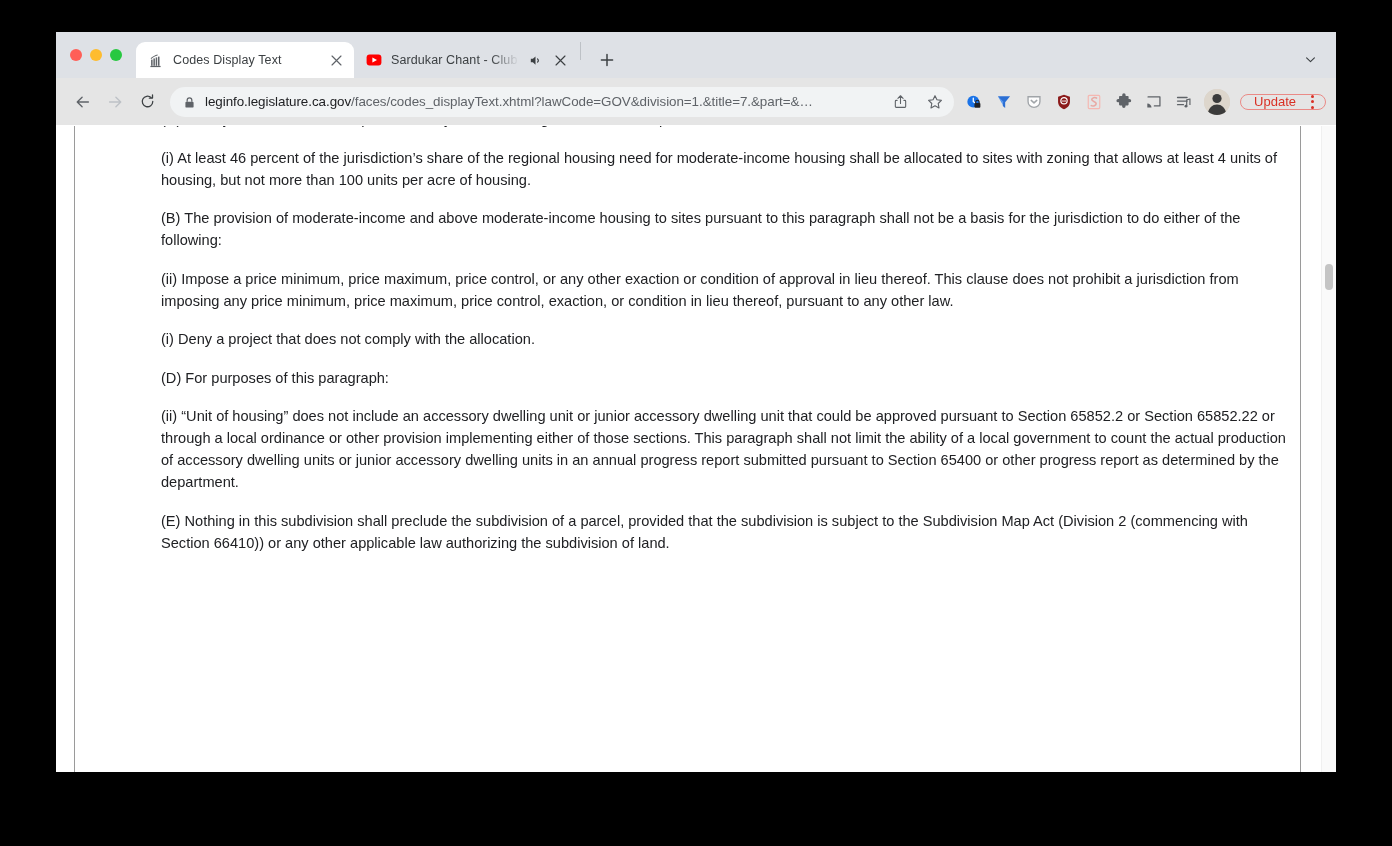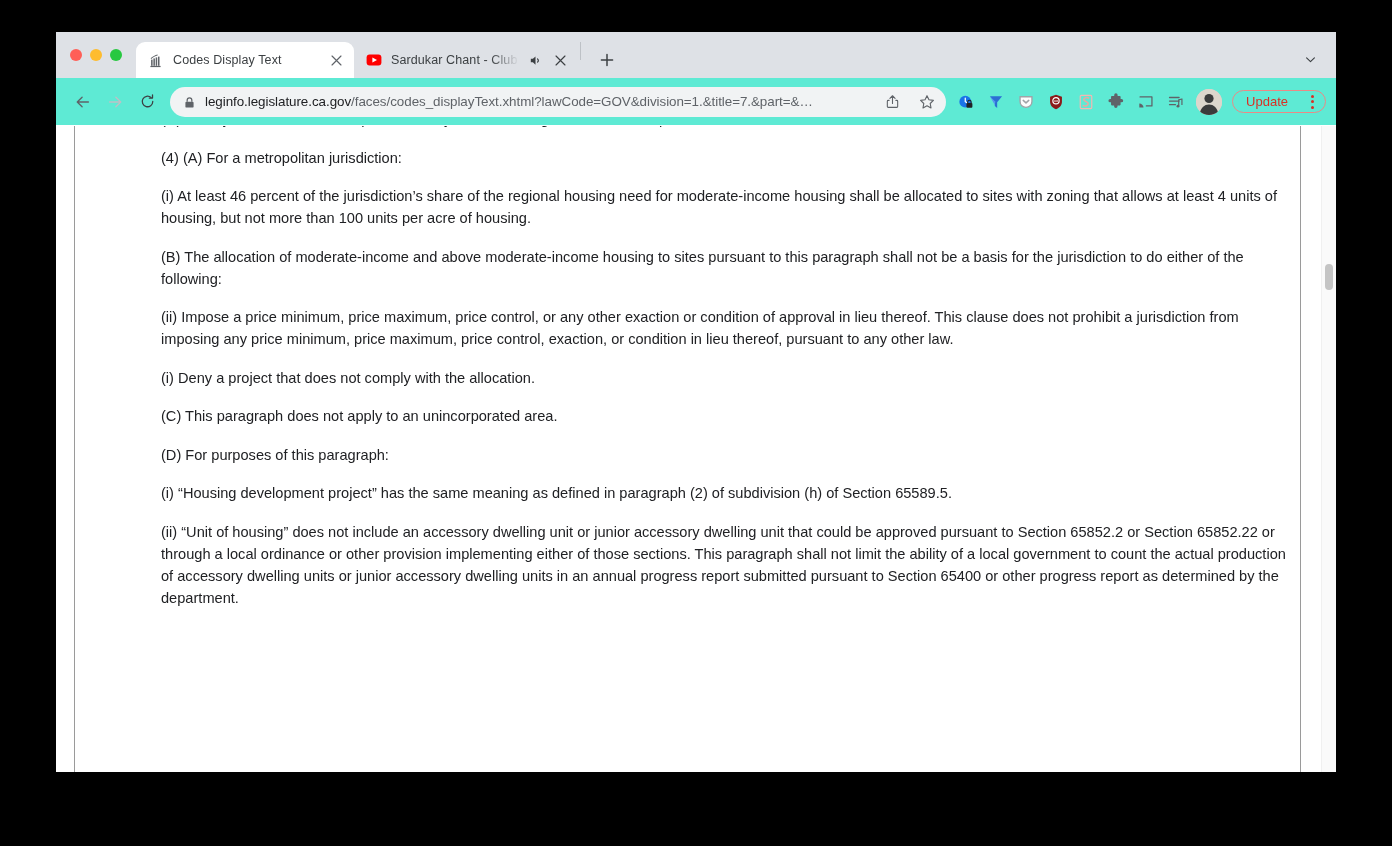--- a/index.html
+++ b/index.html
@@ -82,21 +82,21 @@
   }
   .tabstrip-spacer { flex: 1 1 auto; }
   .winchevron {
     width: 28px; height: 28px; margin: 0 12px 5px 0;
     display:flex; align-items:center; justify-content:center; color:#3c4043;
   }
 
   
   .toolbar {
     height: 48px;
-    background: #5eead4;
+    background: #e5e5e5;
     display: flex; align-items: center;
     padding: 0 10px 0 12px;
     gap: 2px;
     border-bottom: 1px solid #ffffff;
   }
   .navbtn {
     width: 30px; height: 30px; flex: 0 0 30px;
     display:flex; align-items:center; justify-content:center;
     border-radius: 50%; color: #5f6368;
   }
@@ -133,22 +133,22 @@
     width: 28px; height: 28px; flex:0 0 28px;
     display:flex; align-items:center; justify-content:center;
     border-radius: 50%;
   }
   .avatar {
     width: 26px; height: 26px; flex:0 0 26px; margin: 0 6px 0 4px;
     border-radius: 50%; overflow: hidden; background: #d9d2c8;
     display:flex; align-items:flex-end; justify-content:center;
   }
   .update-pill {
-    display: flex; align-items: center; gap: 16px;
-    height: 23px; padding: 0 5px 0 13px;
+    display: flex; align-items: center; gap: 8px;
+    height: 16px; padding: 0 5px 0 13px;
     border: 1px solid #ea8a86;
     border-radius: 14px;
     color: #d93025;
     font-size: 13px;
     margin-left: 2px;
     flex: 0 0 auto;
   }
   .kebab { width: 16px; display:flex; flex-direction:column; align-items:center; gap:2.5px; }
   .kebab i { width:3px; height:3px; border-radius:50%; background:#d93025; display:block; }
 
@@ -394,29 +394,27 @@
     </div>
   </div>
 
   <div class="viewport">
     <div class="page-left-rule"></div>
     <div class="page-right-rule"></div>
 
     <div class="content">
       <div class="doc">
         <p class="lvl2 clipped">(iv) For a jurisdiction in a metropolitan county: Sites allowing at least 30 units per acre.</p>
-        <p class="lvl1">(4) (A) For a metropolitan jurisdiction:</p>
         <p class="lvl2">(i) At least 46 percent of the jurisdiction’s share of the regional housing need for moderate-income housing shall be allocated to sites with zoning that allows at least 4 units of housing, but not more than 100 units per acre of housing.</p>
-        <p class="lvl1">(B) The allocation of moderate-income and above moderate-income housing to sites pursuant to this paragraph shall not be a basis for the jurisdiction to do either of the following:</p>
+        <p class="lvl1">(B) The provision of moderate-income and above moderate-income housing to sites pursuant to this paragraph shall not be a basis for the jurisdiction to do either of the following:</p>
         <p class="lvl2">(ii) Impose a price minimum, price maximum, price control, or any other exaction or condition of approval in lieu thereof. This clause does not prohibit a jurisdiction from imposing any price minimum, price maximum, price control, exaction, or condition in lieu thereof, pursuant to any other law.</p>
         <p class="lvl2">(i) Deny a project that does not comply with the allocation.</p>
-        <p class="lvl1">(C) This paragraph does not apply to an unincorporated area.</p>
         <p class="lvl1">(D) For purposes of this paragraph:</p>
-        <p class="lvl2">(i) “Housing development project” has the same meaning as defined in paragraph (2) of subdivision (h) of Section 65589.5.</p>
         <p class="lvl2">(ii) “Unit of housing” does not include an accessory dwelling unit or junior accessory dwelling unit that could be approved pursuant to Section 65852.2 or Section 65852.22 or through a local ordinance or other provision implementing either of those sections. This paragraph shall not limit the ability of a local government to count the actual production of accessory dwelling units or junior accessory dwelling units in an annual progress report submitted pursuant to Section 65400 or other progress report as determined by the department.</p>
+        <p class="lvl1">(E) Nothing in this subdivision shall preclude the subdivision of a parcel, provided that the subdivision is subject to the Subdivision Map Act (Division 2 (commencing with Section 66410)) or any other applicable law authorizing the subdivision of land.</p>
 
       </div>
     </div>
 
     <div class="gutter">
       <div class="scroll-thumb"></div>
     </div>
   </div>
 </div>
 

